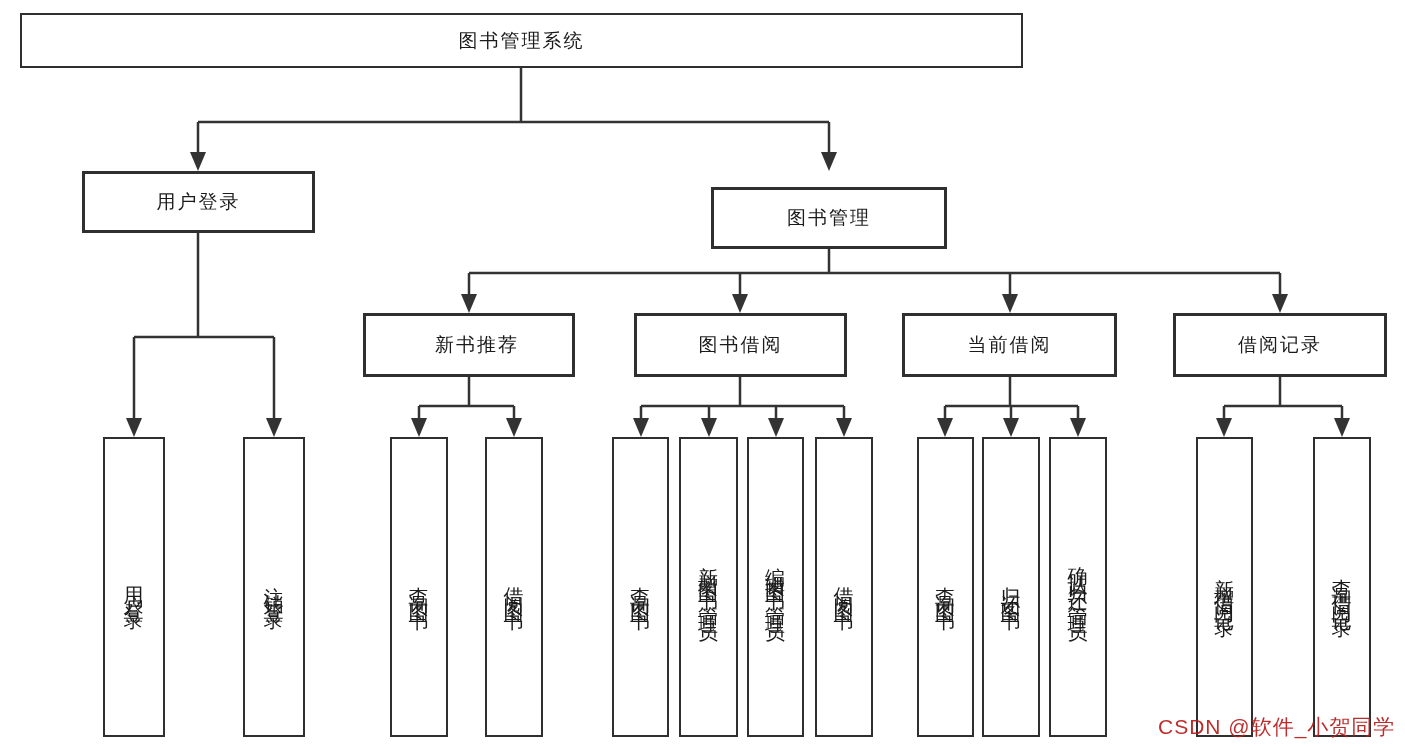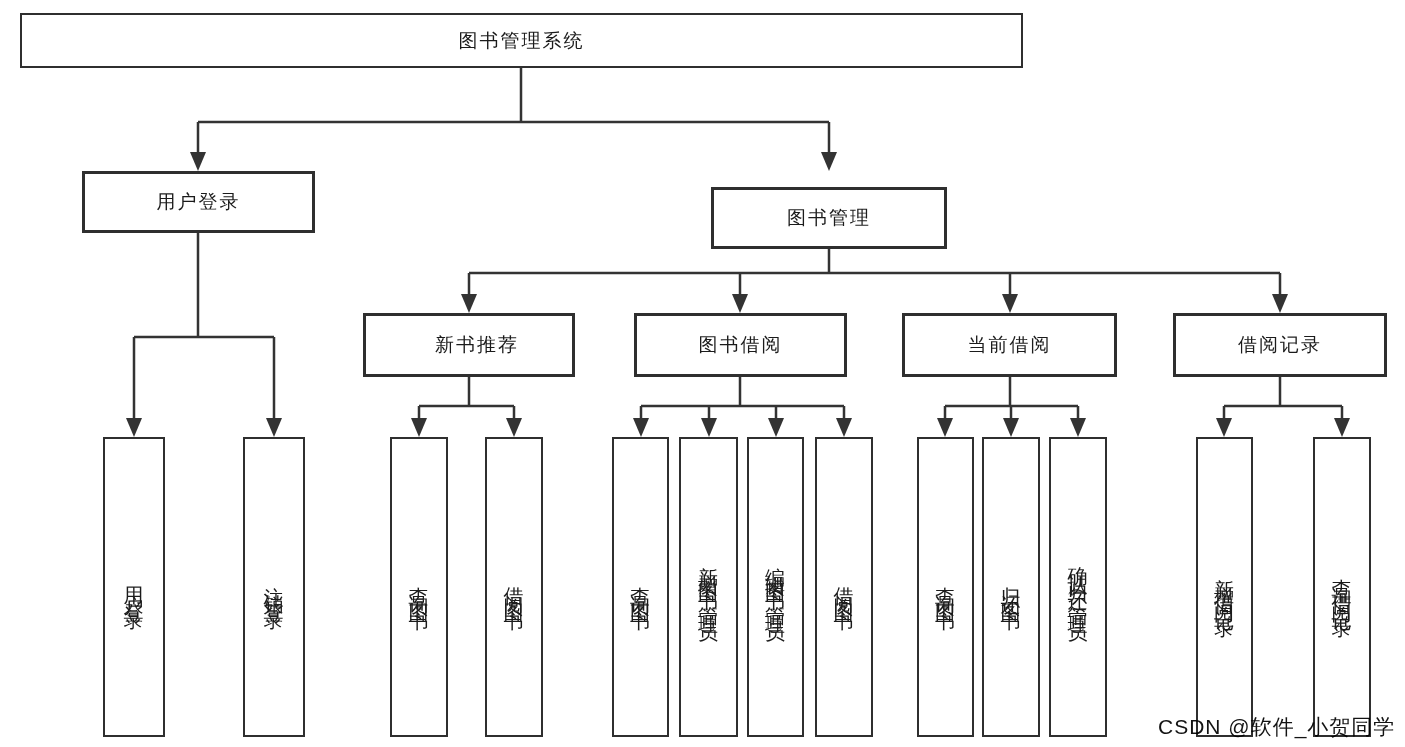--- a/index.html
+++ b/index.html
@@ -15,21 +15,21 @@
   }
   .box.root{border-width:2px;}
   .leaf{
     position:absolute;top:437px;height:300px;background:#ffffff;border:2px solid #2f2f2f;
     box-sizing:border-box;display:flex;align-items:center;justify-content:center;z-index:2;
     writing-mode:vertical-rl;text-orientation:mixed;
     font-size:20px;letter-spacing:8px;line-height:1;
   }
   #watermark{
     position:absolute;left:1158px;top:713px;z-index:5;
-    font-size:21px;color:#000000;opacity:.92;letter-spacing:1px;white-space:nowrap;
+    font-size:21px;color:#b91c1c;opacity:.92;letter-spacing:1px;white-space:nowrap;
   }
 </style>
 </head>
 <body>
 
 <div id="stage">
 
   <svg id="connectors" width="1405" height="747" viewBox="0 0 1405 747">
     <g stroke="#333333" stroke-width="2.5" fill="none">
       <path d="M521 68 V122 M198 122 H829 M198 122 V154 M829 122 V154

